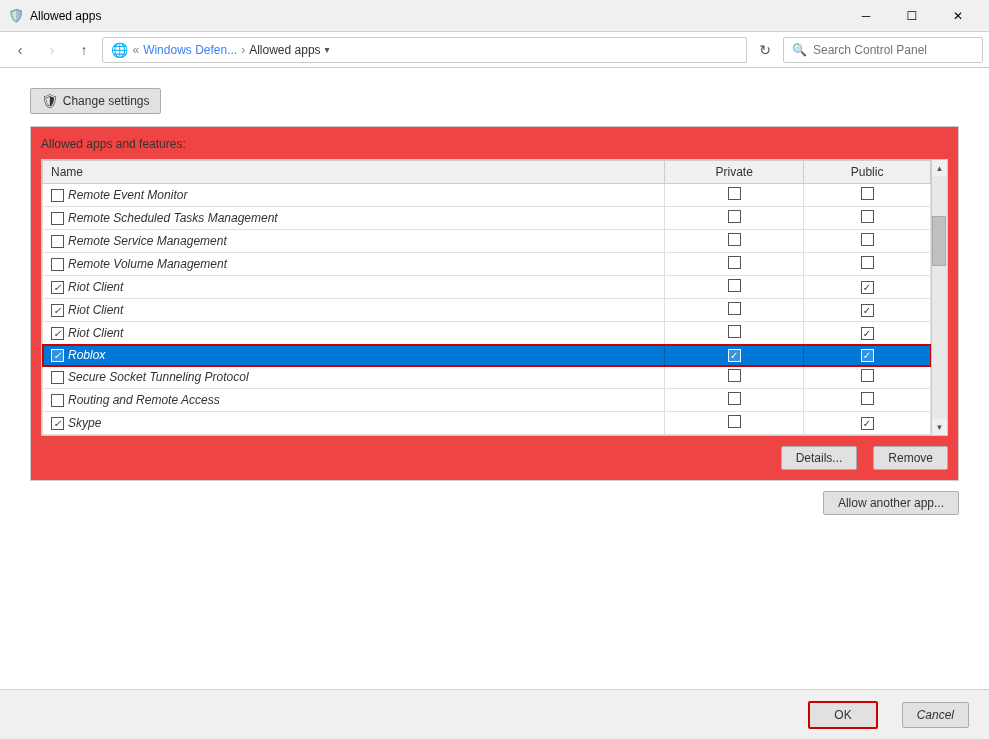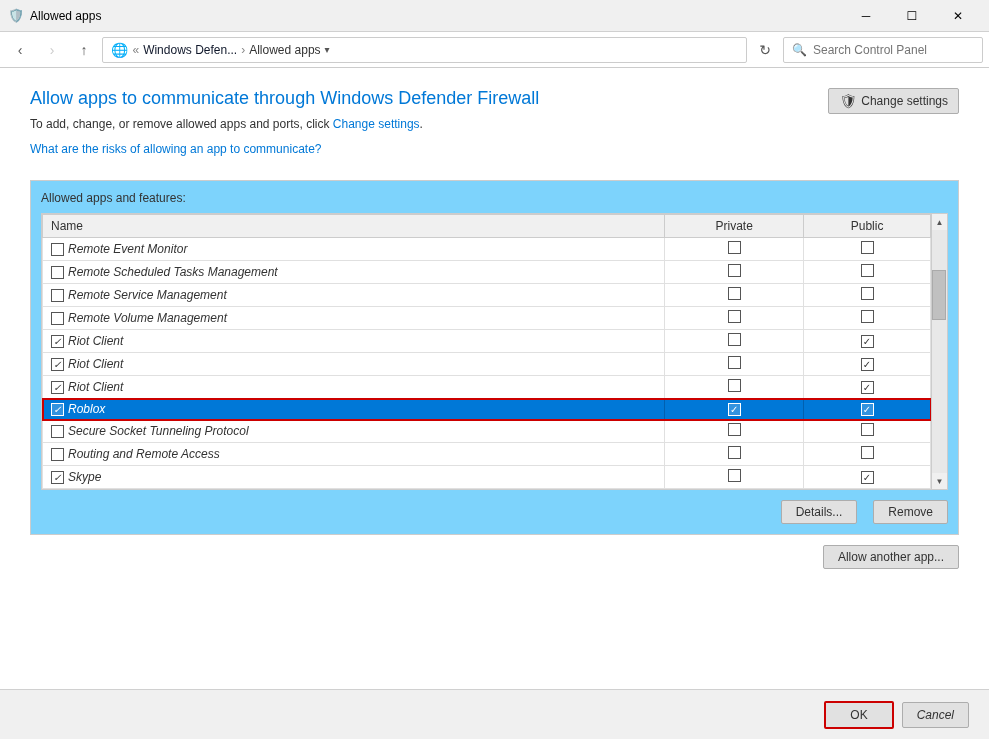--- a/index.html
+++ b/index.html
@@ -85,21 +85,21 @@
       padding: 0 8px;
       font-size: 12px;
       color: #333;
       border-radius: 2px;
       gap: 4px;
     }
     .path-icon {
       font-size: 14px;
     }
     .path-sep { color: #888; }
-    .path-link { color: #0f172a; cursor: pointer; text-align: right; }
+    .path-link { color: #3b82f6; cursor: pointer; text-align: right; }
     .path-current { color: #333; }
     .path-chevron {
       color: #555;
       font-size: 10px;
       cursor: pointer;
     }
     .refresh-btn {
       width: 28px;
       height: 28px;
       display: flex;
@@ -181,21 +181,21 @@
       border-radius: 2px;
       cursor: pointer;
       font-size: 12px;
       color: #333;
     }
     .shield-icon { font-size: 14px; }
 
     
     .table-container {
       border: 1px solid #ccc;
-      background: #7dd3fc;
+      background: #ef4444;
       padding: 10px;
     }
 
     .table-label {
       font-size: 12px;
       color: #333;
       margin-bottom: 8px;
     }
 
     .apps-table {
@@ -349,21 +349,21 @@
       bottom: 0;
       left: 0;
       width: 989px;
       height: 50px;
       background: #f0f0f0;
       border-top: 1px solid #d0d0d0;
       display: flex;
       align-items: center;
       justify-content: flex-end;
       padding: 0 20px;
-      gap: 8px;
+      gap: 24px;
     }
 
     .ok-btn {
       padding: 5px 24px;
       background: #e1e1e1;
       border: 2px solid #cc0000;
       border-radius: 2px;
       cursor: pointer;
       font-size: 12px;
       color: #333;
@@ -407,27 +407,20 @@
   </div>
   <button class="refresh-btn">↻</button>
   <div class="search-box">
     <span class="search-icon">🔍</span>
     <input class="search-input" type="text" placeholder="Search Control Panel" style="">
   </div>
 </div>
 
 <div class="main-content">
   <div class="top-row">
-    <div>
-      <div class="page-title">Allow apps to communicate through Windows Defender Firewall</div>
-      <div class="subtitle">
-        To add, change, or remove allowed apps and ports, click <span class="highlight">Change settings</span>.
-      </div>
-      <a class="link-text">What are the risks of allowing an app to communicate?</a>
-    </div>
     <button class="change-settings-btn">
       <span class="shield-icon">🛡</span>
       <span>Change settings</span>
     </button>
   </div>
 
   <div class="table-container">
     <div class="table-label">Allowed apps and features:</div>
 
     <div class="table-wrapper">

